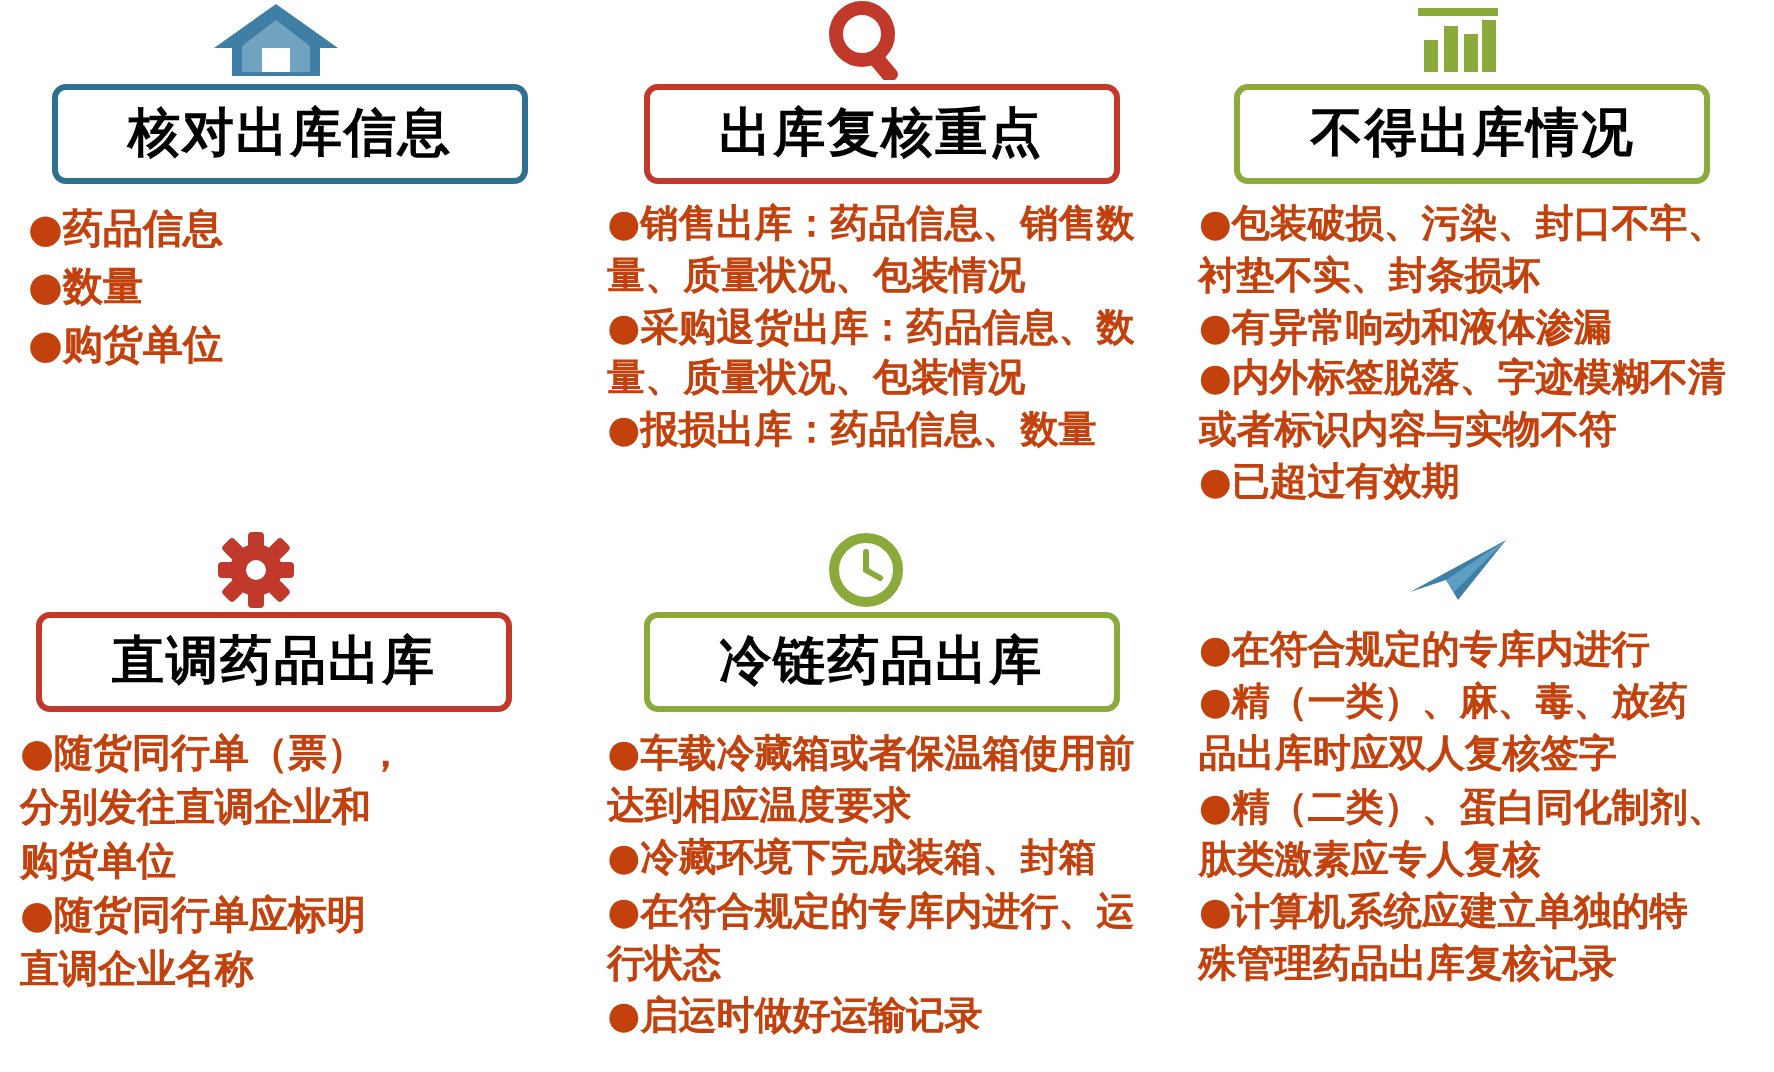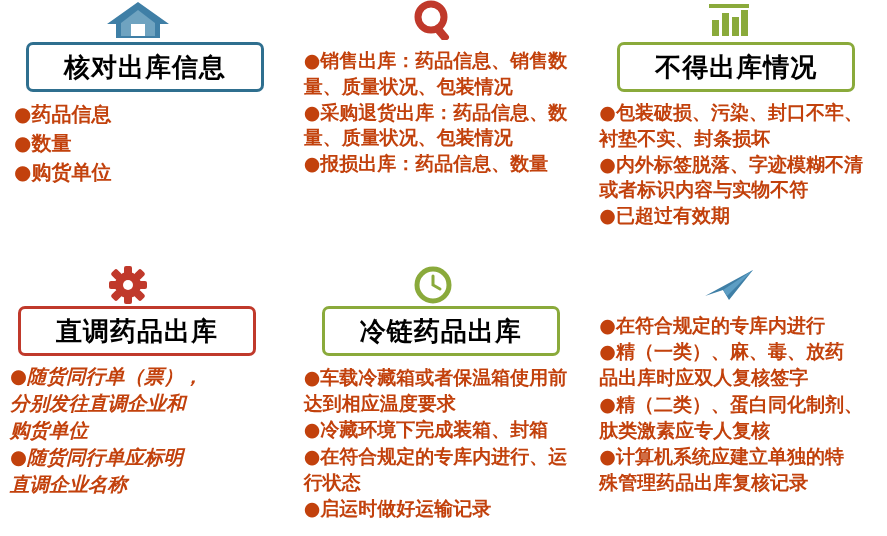--- a/index.html
+++ b/index.html
@@ -97,21 +97,21 @@
   .cell-1 .icon-wrap { justify-content: center; padding-right: 20px;}
   .cell-2 .icon-wrap { justify-content: center; padding-right: 20px;}
   .cell-3 .icon-wrap { justify-content: center; padding-right: 20px;}
   .cell-4 .icon-wrap { justify-content: center; padding-right: 40px;}
   .cell-5 .icon-wrap { justify-content: center; padding-right: 20px;}
   .cell-6 .icon-wrap { justify-content: center; padding-right: 20px;}
 
   .cell-1 .body-list { padding-left: 6px; }
   .cell-2 .body-list { padding-left: 0px; }
   .cell-3 .body-list { padding-left: 0px; }
-  .cell-4 .body-list { padding-left: 2px; font-style: italic; }
+  .cell-4 .body-list { padding-left: 2px; }
   .cell-5 .body-list { padding-left: 0px; }
   .cell-6 .body-list { padding-left: 0px; }
 
   .row2 .icon-wrap { height: 36px; }
 </style>
 </head>
 <body>
 
 <div class="board">
   <div class="grid">
@@ -133,20 +133,23 @@
         <div class="body-line">●购货单位</div>
       </div>
     </div>
 
     <div class="cell cell-2 c2">
       <div class="icon-wrap">
         <svg width="56" height="40" viewBox="0 0 56 40">
           <circle cx="26" cy="17" r="13" fill="none" stroke="#c0392b" stroke-width="7"></circle>
           <rect x="33" y="26" width="8" height="16" rx="3" fill="#c0392b" transform="rotate(-40 37 34)"></rect>
         </svg>
+      </div>
+      <div class="title-box">
+        <span class="title-text">出库复核重点</span>
       </div>
       <div class="body-list">
         <div class="body-line">●销售出库：药品信息、销售数
 量、质量状况、包装情况</div>
         <div class="body-line">●采购退货出库：药品信息、数
 量、质量状况、包装情况</div>
         <div class="body-line">●报损出库：药品信息、数量</div>
       </div>
     </div>
 
@@ -159,20 +162,21 @@
           <rect x="29" y="17" width="7" height="19" fill="#8aaa3b"></rect>
           <rect x="38" y="10" width="7" height="26" fill="#8aaa3b"></rect>
         </svg>
       </div>
       <div class="title-box">
         <span class="title-text">不得出库情况</span>
       </div>
       <div class="body-list">
         <div class="body-line">●包装破损、污染、封口不牢、
 衬垫不实、封条损坏</div>
+        <div class="body-line">●有异常响动和液体渗漏</div>
         <div class="body-line">●内外标签脱落、字迹模糊不清
 或者标识内容与实物不符</div>
         <div class="body-line">●已超过有效期</div>
       </div>
     </div>
 
     <div class="cell cell-4 c4 row2">
       <div class="icon-wrap">
         <svg width="46" height="38" viewBox="0 0 46 38">
           <g fill="#c0392b">

